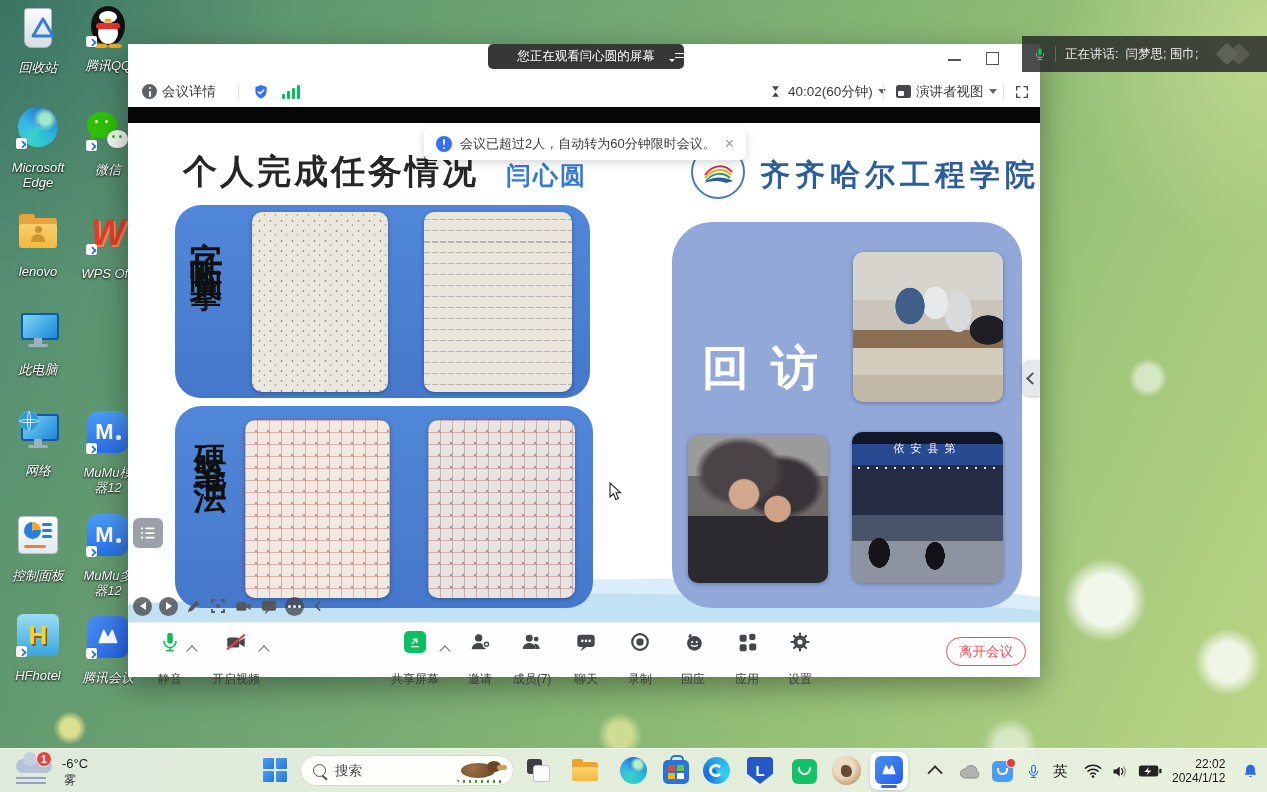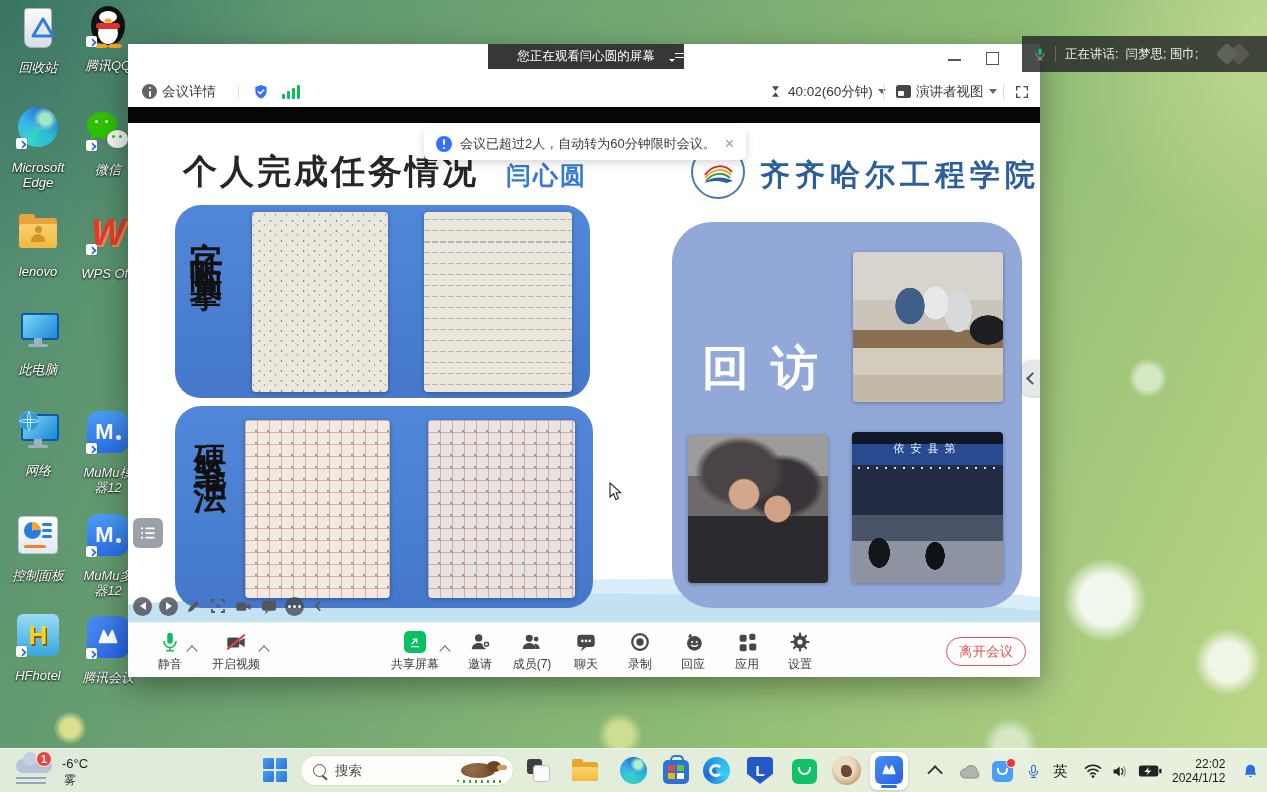--- a/index.html
+++ b/index.html
@@ -88,21 +88,21 @@
   .slide-title{position:absolute;left:55px;top:26px;font-size:34px;font-weight:900;color:#262626;letter-spacing:3px;}
   .slide-author{position:absolute;left:378px;top:36px;font-size:25px;font-weight:800;color:#3379d8;letter-spacing:2px;}
   .logo{position:absolute;left:563px;top:22px;width:54px;height:54px;border-radius:50%;background:#fff;
     border:2px solid #497ab2;box-sizing:border-box;display:flex;align-items:center;justify-content:center;}
   .school{position:absolute;left:632px;top:32px;font-family:"Liberation Serif","DejaVu Serif",serif;
     font-size:30px;font-weight:700;color:#2c5e9c;letter-spacing:5px;}
   .panel{position:absolute;background:linear-gradient(180deg,#5187d8,#4578cb);border-radius:26px;}
   .panel.light{background:#91a8d9;border-radius:40px;}
   .vlabel{position:absolute;writing-mode:vertical-rl;text-orientation:upright;font-weight:900;font-size:33px;
     color:#101010;letter-spacing:12px;}
-  .photo{position:absolute;border-radius:4px;box-shadow:0 1px 4px rgba(0,0,0,.3);}
+  .photo{position:absolute;border-radius:10px;box-shadow:0 1px 4px rgba(0,0,0,.3);}
   .paperA{background-color:#ebe7dd;background-image:
     radial-gradient(circle, rgba(55,55,70,.5) .7px, transparent 1.2px),
     radial-gradient(circle, rgba(55,55,70,.32) .7px, transparent 1.2px);
     background-size:11px 10px,11px 10px;background-position:2px 4px,7px 8px;}
   .paperB{background-color:#eae6dc;background-image:
     repeating-linear-gradient(90deg, rgba(234,230,220,0) 0 6px, rgba(234,230,220,.95) 6px 8px),
     repeating-linear-gradient(180deg, transparent 0 7px, rgba(75,75,95,.33) 7px 8.5px, transparent 8.5px 11px);}
   .paperG{background-color:#f1eae2;background-image:
     radial-gradient(circle, rgba(50,50,75,.42) .8px, transparent 1.3px),
     repeating-linear-gradient(180deg, rgba(200,118,105,.5) 0 1px, transparent 1px 12px),
@@ -137,29 +137,29 @@
   .dots3 i{width:3px;height:3px;border-radius:50%;background:#fff;margin:0 1px;display:inline-block;}
   .sidebar-toggle{position:absolute;left:5px;top:395px;width:30px;height:30px;border-radius:6px;
     background:rgba(145,153,161,.92);cursor:pointer;display:flex;align-items:center;justify-content:center;}
   .collapse-handle{position:absolute;left:894px;top:237px;width:18px;height:36px;background:#e6e9ec;
     border-radius:8px 0 0 8px;cursor:pointer;display:flex;align-items:center;justify-content:center;box-shadow:0 1px 3px rgba(0,0,0,.25);}
   .chev-left{width:7px;height:7px;border-left:2px solid #555;border-bottom:2px solid #555;transform:rotate(45deg);margin-left:3px;}
   
   .bottombar{position:absolute;left:0;top:578px;width:912px;height:54px;background:#fefefe;border-top:1px solid #ececec;}
   .ctl{position:absolute;top:7px;width:64px;text-align:center;cursor:pointer;}
   .ctl .icn{height:24px;display:flex;align-items:center;justify-content:center;}
-  .ctl .lab{font-size:12px;color:#3a3a3a;margin-top:2px;}
+  .ctl .lab{font-size:12px;color:#3a3a3a;margin-top:17px;}
   .chev{position:absolute;width:7px;height:7px;border-left:1.6px solid #6a6a6a;border-top:1.6px solid #6a6a6a;
     transform:rotate(45deg);cursor:pointer;}
   .share-ic{width:22px;height:22px;background:#07c160;border-radius:5px;display:flex;align-items:center;justify-content:center;}
   .leave-btn{position:absolute;left:818px;top:14px;width:78px;height:27px;border:1px solid #e85050;border-radius:15px;
     color:#e85050;font-size:13.5px;display:flex;align-items:center;justify-content:center;cursor:pointer;background:#fff;}
   
   .watch-pill{position:absolute;left:488px;top:44px;width:196px;height:25px;background:rgba(40,40,40,.93);
-    border-radius:0;z-index:9;display:flex;align-items:center;gap:20px;padding:0 9px;box-sizing:border-box;}
+    border-radius:5px;z-index:9;display:flex;align-items:center;gap:20px;padding:0 9px;box-sizing:border-box;}
   .watch-pill .txt{color:#fff;font-size:12.5px;white-space:nowrap;}
   .menu-lines{width:13px;height:10px;position:relative;cursor:pointer;}
   .menu-lines:before{content:"";position:absolute;left:0;top:1px;width:13px;height:1.6px;background:#fff;box-shadow:0 4px 0 #fff;}
   .menu-lines:after{content:"";position:absolute;right:0;bottom:0;width:0;height:0;
     border-left:3px solid transparent;border-right:3px solid transparent;border-top:3.5px solid #fff;}
   .speak-bar{position:absolute;left:1022px;top:36px;width:245px;height:36px;background:rgba(42,44,42,.85);
     z-index:9;display:flex;align-items:center;color:#ececec;font-size:12.5px;}
   .speak-div{width:1px;height:16px;background:#666;margin:0 9px 0 8px;}
   .ghost-logo{position:absolute;right:14px;top:8px;width:34px;height:20px;opacity:.16;}
   .ghost-logo i{position:absolute;width:16px;height:16px;background:#fff;transform:rotate(45deg);border-radius:3px;}

